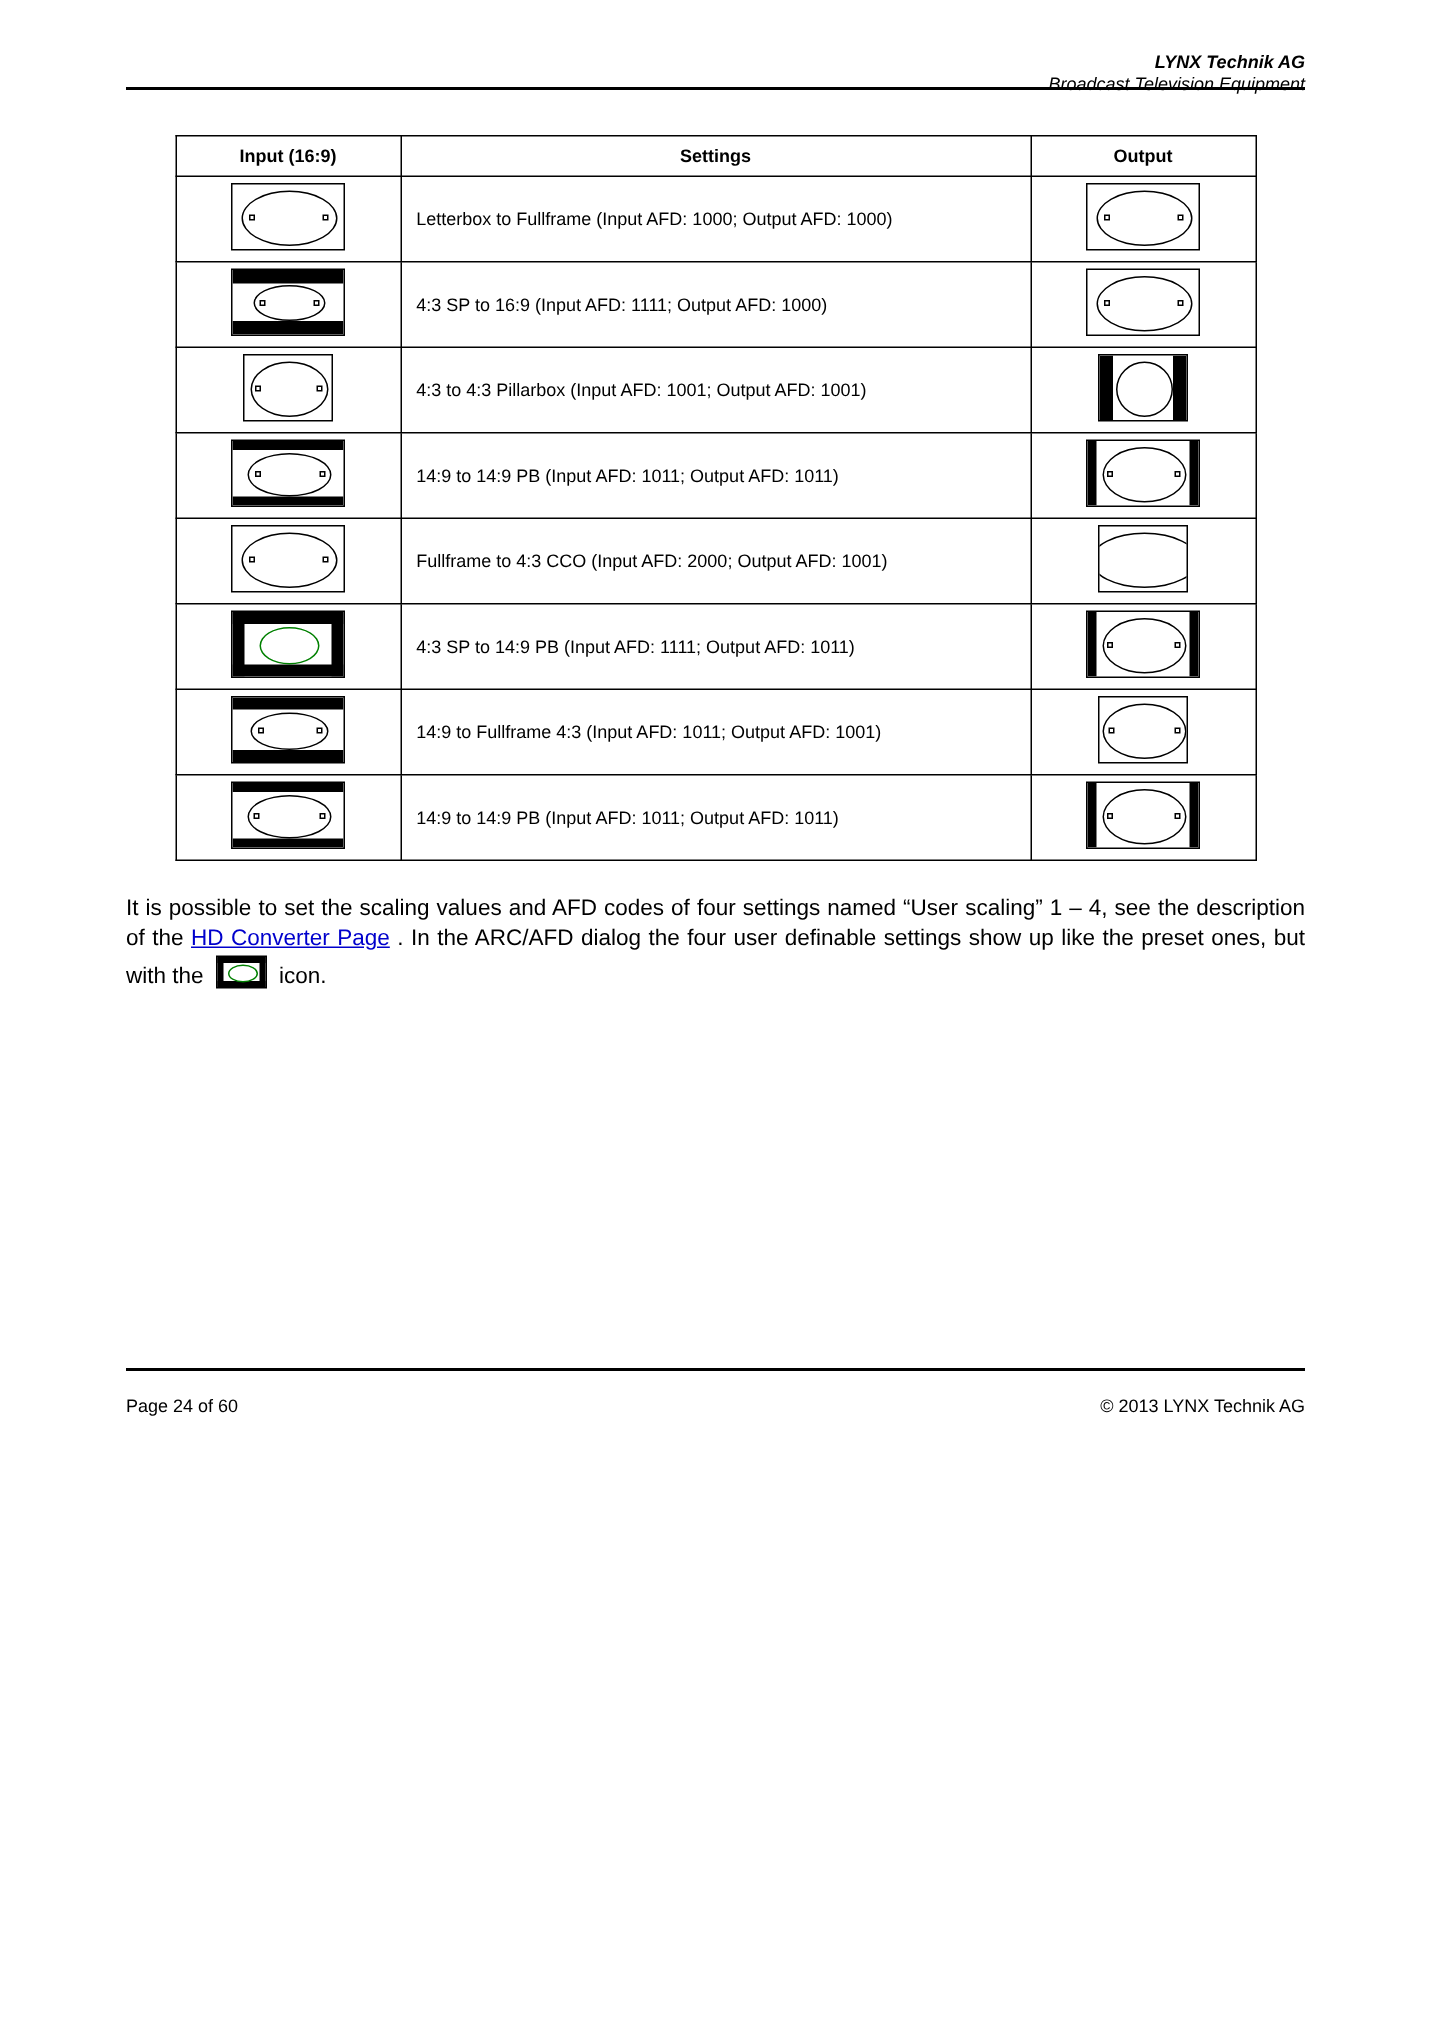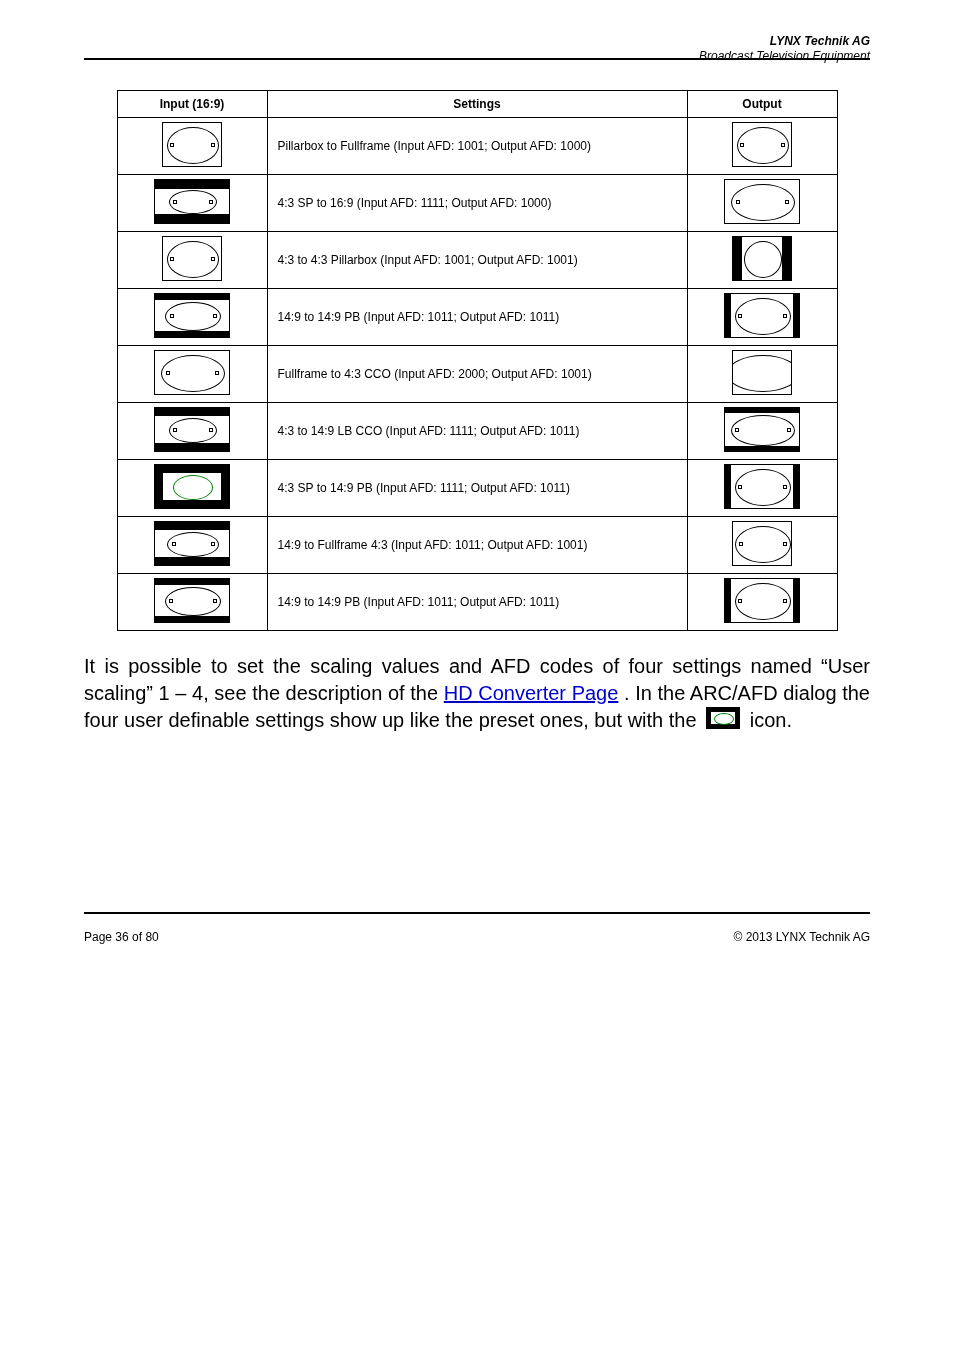--- a/index.html
+++ b/index.html
@@ -124,21 +124,21 @@
     width: 4px; height: 4px;
     background: #fff;
     border: 1px solid #000;
     box-sizing: border-box;
     top: 50%;
     transform: translateY(-50%);
   }
 
   
   .body-para {
-    font-size: 20px;
+    font-size: 15px;
     line-height: 1.35;
     text-align: justify;
     margin: 0 0 8px 0;
   }
   .body-indent {
     margin-left: 0;
   }
   .inline-glyph {
     display: inline-block;
     vertical-align: middle;
@@ -164,48 +164,43 @@
     </colgroup>
     <thead>
       <tr>
         <th>Input (16:9)</th>
         <th>Settings</th>
         <th>Output</th>
       </tr>
     </thead>
     <tbody id="afd-body">
         <tr>
-          <td class="gcell"><span class="glyph sd" style="overflow: hidden;"><span class="ellipse" style="left: 4px; top: 4px; width: 52px; height: 37px;"></span><span class="tick" style="left: 7px;"></span><span class="tick" style="left: 48px;"></span></span></td>
-          <td class="desc">Pillarbox to Fullframe   (Input AFD: 1001; Output AFD: 1000)</td>
-          <td class="gcell"><span class="glyph sd" style="overflow: hidden;"><span class="ellipse" style="left: 4px; top: 4px; width: 52px; height: 37px;"></span><span class="tick" style="left: 7px;"></span><span class="tick" style="left: 48px;"></span></span></td>
+          <td class="gcell"><span class="glyph wide" style="overflow: hidden;"><span class="ellipse" style="left: 6px; top: 4px; width: 64px; height: 37px;"></span><span class="tick" style="left: 11px;"></span><span class="tick" style="left: 60px;"></span></span></td>
+          <td class="desc">Letterbox to Fullframe   (Input AFD: 1000; Output AFD: 1000)</td>
+          <td class="gcell"><span class="glyph wide" style="overflow: hidden;"><span class="ellipse" style="left: 6px; top: 4px; width: 64px; height: 37px;"></span><span class="tick" style="left: 11px;"></span><span class="tick" style="left: 60px;"></span></span></td>
         </tr>
         <tr>
           <td class="gcell"><span class="glyph wide" style="overflow: hidden;"><span class="lb-top" style="top: 0px; height: 9px;"></span><span class="lb-bot" style="bottom: 0px; height: 9px;"></span><span class="ellipse" style="left: 14px; top: 10px; width: 48px; height: 24px;"></span><span class="tick" style="left: 18px;"></span><span class="tick" style="left: 54px;"></span></span></td>
           <td class="desc">4:3 SP to 16:9   (Input AFD: 1111; Output AFD: 1000)</td>
           <td class="gcell"><span class="glyph wide" style="overflow: hidden;"><span class="ellipse" style="left: 6px; top: 4px; width: 64px; height: 37px;"></span><span class="tick" style="left: 11px;"></span><span class="tick" style="left: 60px;"></span></span></td>
         </tr>
         <tr>
           <td class="gcell"><span class="glyph sd" style="overflow: hidden;"><span class="ellipse" style="left: 4px; top: 4px; width: 52px; height: 37px;"></span><span class="tick" style="left: 7px;"></span><span class="tick" style="left: 48px;"></span></span></td>
           <td class="desc">4:3 to 4:3 Pillarbox   (Input AFD: 1001; Output AFD: 1001)</td>
           <td class="gcell"><span class="glyph sd" style="overflow: hidden;"><span class="pb-l" style="left: 0px; width: 9px;"></span><span class="pb-r" style="right: 0px; width: 9px;"></span><span class="ellipse" style="left: 11px; top: 4px; width: 38px; height: 37px;"></span></span></td>
         </tr>
         <tr>
           <td class="gcell"><span class="glyph wide" style="overflow: hidden;"><span class="lb-top" style="top: 0px; height: 6px;"></span><span class="lb-bot" style="bottom: 0px; height: 6px;"></span><span class="ellipse" style="left: 10px; top: 8px; width: 56px; height: 29px;"></span><span class="tick" style="left: 15px;"></span><span class="tick" style="left: 58px;"></span></span></td>
           <td class="desc">14:9 to 14:9 PB   (Input AFD: 1011; Output AFD: 1011)</td>
           <td class="gcell"><span class="glyph wide" style="overflow: hidden;"><span class="pb-l" style="left: 0px; width: 6px;"></span><span class="pb-r" style="right: 0px; width: 6px;"></span><span class="ellipse" style="left: 10px; top: 4px; width: 56px; height: 37px;"></span><span class="tick" style="left: 13px;"></span><span class="tick" style="left: 58px;"></span></span></td>
         </tr>
         <tr>
           <td class="gcell"><span class="glyph wide" style="overflow: hidden;"><span class="ellipse" style="left: 6px; top: 4px; width: 64px; height: 37px;"></span><span class="tick" style="left: 11px;"></span><span class="tick" style="left: 60px;"></span></span></td>
           <td class="desc">Fullframe to 4:3 CCO   (Input AFD: 2000; Output AFD: 1001)</td>
           <td class="gcell"><span class="glyph sd" style="overflow: hidden;"><span class="ellipse" style="left: -6px; top: 4px; width: 72px; height: 37px;"></span></span></td>
-        </tr>
-        <tr>
-          <td class="gcell"><span class="glyph wide" style="overflow: hidden;"><span class="lb-top" style="top: 0px; height: 8px;"></span><span class="lb-bot" style="bottom: 0px; height: 8px;"></span><span class="ellipse" style="left: 14px; top: 10px; width: 48px; height: 25px;"></span><span class="tick" style="left: 18px;"></span><span class="tick" style="left: 54px;"></span></span></td>
-          <td class="desc">4:3 to 14:9 LB CCO   (Input AFD: 1111; Output AFD: 1011)</td>
-          <td class="gcell"><span class="glyph wide" style="overflow: hidden;"><span class="lb-top" style="top: 0px; height: 5px;"></span><span class="lb-bot" style="bottom: 0px; height: 5px;"></span><span class="ellipse" style="left: 6px; top: 7px; width: 64px; height: 31px;"></span><span class="tick" style="left: 10px;"></span><span class="tick" style="left: 62px;"></span></span></td>
         </tr>
         <tr>
           <td class="gcell"><span class="glyph wide" style="overflow: hidden;"><span class="lb-top" style="top: 0px; height: 8px;"></span><span class="lb-bot" style="bottom: 0px; height: 8px;"></span><span class="pb-l" style="left: 0px; width: 8px;"></span><span class="pb-r" style="right: 0px; width: 8px;"></span><span class="ellipse" style="left: 18px; top: 10px; width: 40px; height: 25px; border-color: rgb(0, 128, 0);"></span></span></td>
           <td class="desc">4:3 SP to 14:9 PB   (Input AFD: 1111; Output AFD: 1011)</td>
           <td class="gcell"><span class="glyph wide" style="overflow: hidden;"><span class="pb-l" style="left: 0px; width: 6px;"></span><span class="pb-r" style="right: 0px; width: 6px;"></span><span class="ellipse" style="left: 10px; top: 4px; width: 56px; height: 37px;"></span><span class="tick" style="left: 13px;"></span><span class="tick" style="left: 58px;"></span></span></td>
         </tr>
         <tr>
           <td class="gcell"><span class="glyph wide" style="overflow: hidden;"><span class="lb-top" style="top: 0px; height: 8px;"></span><span class="lb-bot" style="bottom: 0px; height: 8px;"></span><span class="ellipse" style="left: 12px; top: 10px; width: 52px; height: 25px;"></span><span class="tick" style="left: 17px;"></span><span class="tick" style="left: 56px;"></span></span></td>
           <td class="desc">14:9 to Fullframe 4:3   (Input AFD: 1011; Output AFD: 1001)</td>
           <td class="gcell"><span class="glyph sd" style="overflow: hidden;"><span class="ellipse" style="left: 2px; top: 4px; width: 56px; height: 37px;"></span><span class="tick" style="left: 6px;"></span><span class="tick" style="left: 50px;"></span></span></td>
@@ -229,15 +224,15 @@
         <span class="pb-l" style="width:4px;left:0;"></span>
         <span class="pb-r" style="width:4px;right:0;"></span>
         <span class="ellipse" style="left:7px;top:5px;width:20px;height:12px;border-color:#008000;"></span>
       </span>
     </span>
     <span> icon.</span>
   </p>
 
 
   <hr class="footer-rule">
-  <div class="footer-left">Page 36 of 80</div>
+  <div class="footer-left">Page 24 of 60</div>
   <div class="footer-right">© 2013 LYNX Technik AG</div>
 </div>
 
 </body></html>

